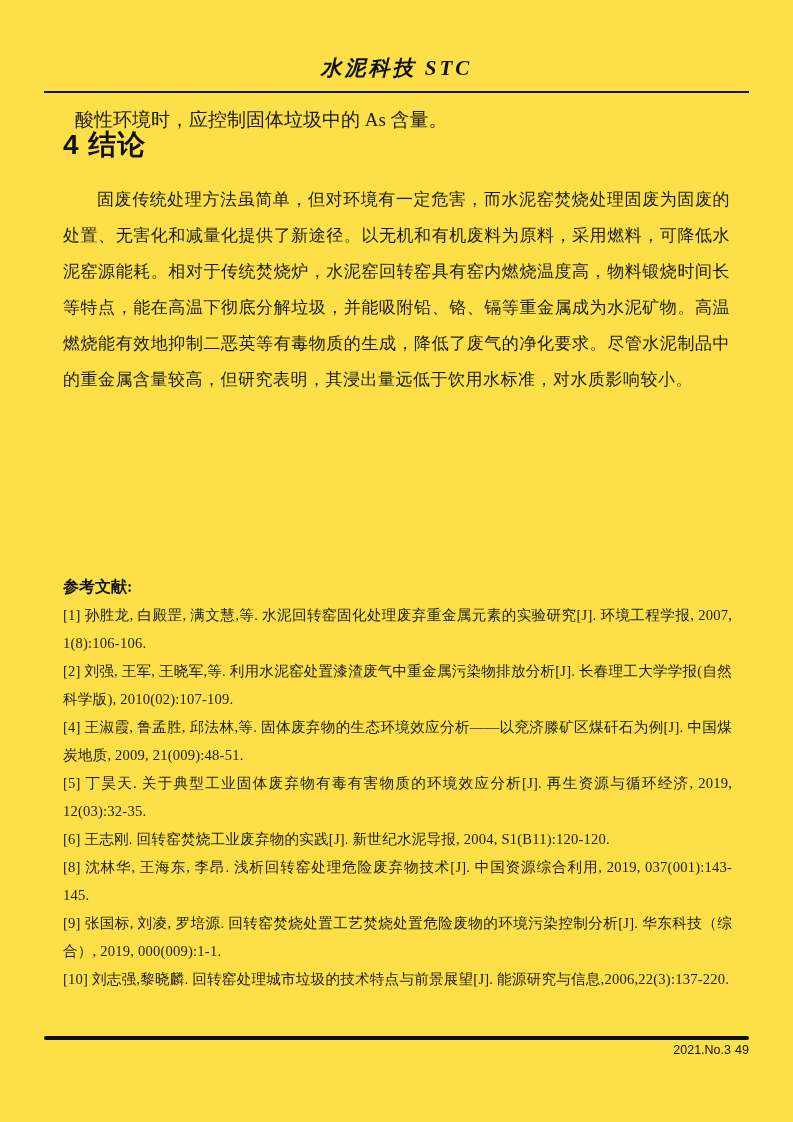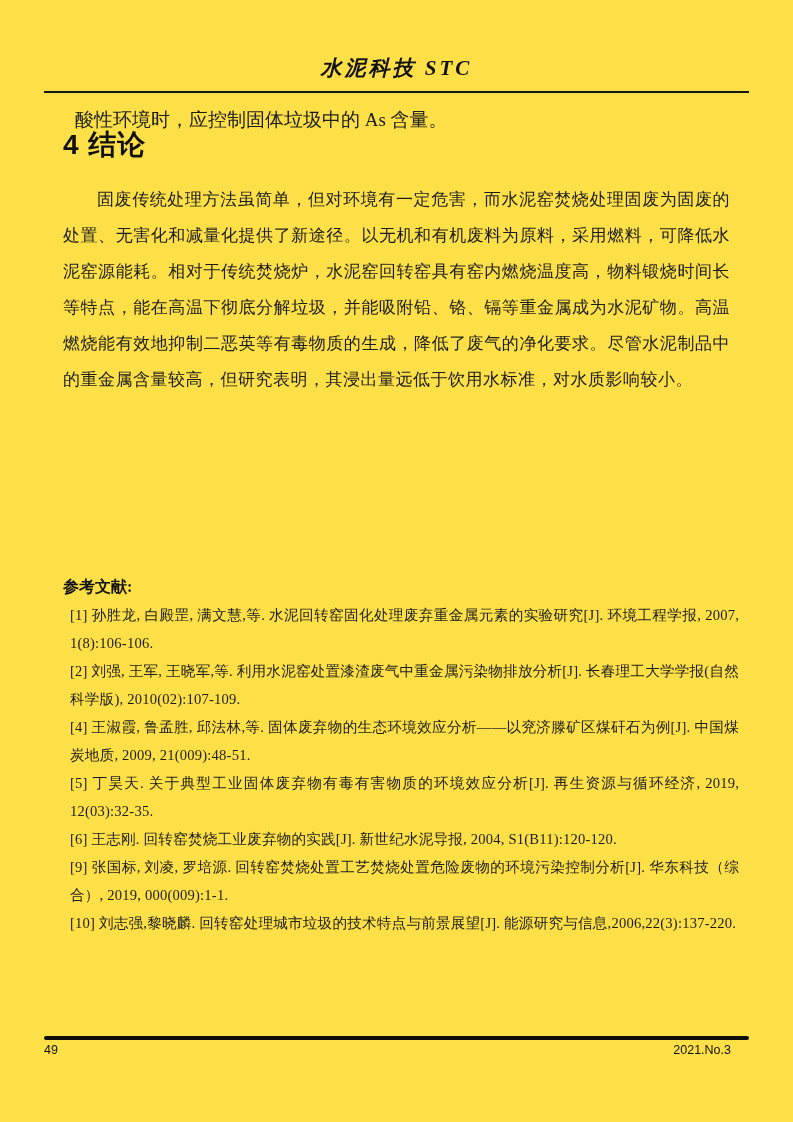--- a/index.html
+++ b/index.html
@@ -78,21 +78,20 @@
     font-family: Liberation Serif, serif;
     font-size: 16px;
     font-weight: bold;
     color: #111;
   }
   .references-list {
     position: absolute;
     top: 601px;
     left: 63px;
     width: 669px;
-    margin-left: 7px;
   }
   .references-list p {
     margin: 0;
     font-size: 14.6px;
     line-height: 28px;
     text-align: justify;
     letter-spacing: 0.2px;
   }
   
   .footer-rule {
@@ -111,21 +110,21 @@
     width: 705px;
     height: 16px;
     font-family: "Liberation Sans", "DejaVu Sans", sans-serif;
     font-size: 12.5px;
     color: #111;
   }
   .page-number {
     position: absolute;
     left: 0;
     width: 100%;
-    text-align: left;
+    text-align: right;
   }
   .issue-label {
     position: absolute;
     right: 18px;
     top: 0;
   }
 </style>
 </head>
 <body>
 
@@ -141,20 +140,21 @@
   <div class="conclusion-paragraph">固废传统处理方法虽简单，但对环境有一定危害，而水泥窑焚烧处理固废为固废的处置、无害化和减量化提供了新途径。以无机和有机废料为原料，采用燃料，可降低水泥窑源能耗。相对于传统焚烧炉，水泥窑回转窑具有窑内燃烧温度高，物料锻烧时间长等特点，能在高温下彻底分解垃圾，并能吸附铅、铬、镉等重金属成为水泥矿物。高温燃烧能有效地抑制二恶英等有毒物质的生成，降低了废气的净化要求。尽管水泥制品中的重金属含量较高，但研究表明，其浸出量远低于饮用水标准，对水质影响较小。</div>
 
   <div class="references-heading">参考文献:</div>
 
   <div class="references-list">
     <p>[1] 孙胜龙, 白殿罡, 满文慧,等. 水泥回转窑固化处理废弃重金属元素的实验研究[J]. 环境工程学报, 2007, 1(8):106-106.</p>
     <p>[2] 刘强, 王军, 王晓军,等. 利用水泥窑处置漆渣废气中重金属污染物排放分析[J]. 长春理工大学学报(自然科学版), 2010(02):107-109.</p>
     <p>[4] 王淑霞, 鲁孟胜, 邱法林,等. 固体废弃物的生态环境效应分析——以兖济滕矿区煤矸石为例[J]. 中国煤炭地质, 2009, 21(009):48-51.</p>
     <p>[5] 丁昊天. 关于典型工业固体废弃物有毒有害物质的环境效应分析[J]. 再生资源与循环经济, 2019, 12(03):32-35.</p>
     <p>[6] 王志刚. 回转窑焚烧工业废弃物的实践[J]. 新世纪水泥导报, 2004, S1(B11):120-120.</p>
+    <p>[8] 沈林华, 王海东, 李昂. 浅析回转窑处理危险废弃物技术[J]. 中国资源综合利用, 2019, 037(001):143-145.</p>
     <p>[9] 张国标, 刘凌, 罗培源. 回转窑焚烧处置工艺焚烧处置危险废物的环境污染控制分析[J]. 华东科技（综合）, 2019, 000(009):1-1.</p>
     <p>[10] 刘志强,黎晓麟. 回转窑处理城市垃圾的技术特点与前景展望[J]. 能源研究与信息,2006,22(3):137-220.</p>
   </div>
 
   <div class="footer-rule"></div>
   <div class="footer-bar">
     <span class="page-number">49</span>
     <span class="issue-label">2021.No.3</span>
   </div>
 

